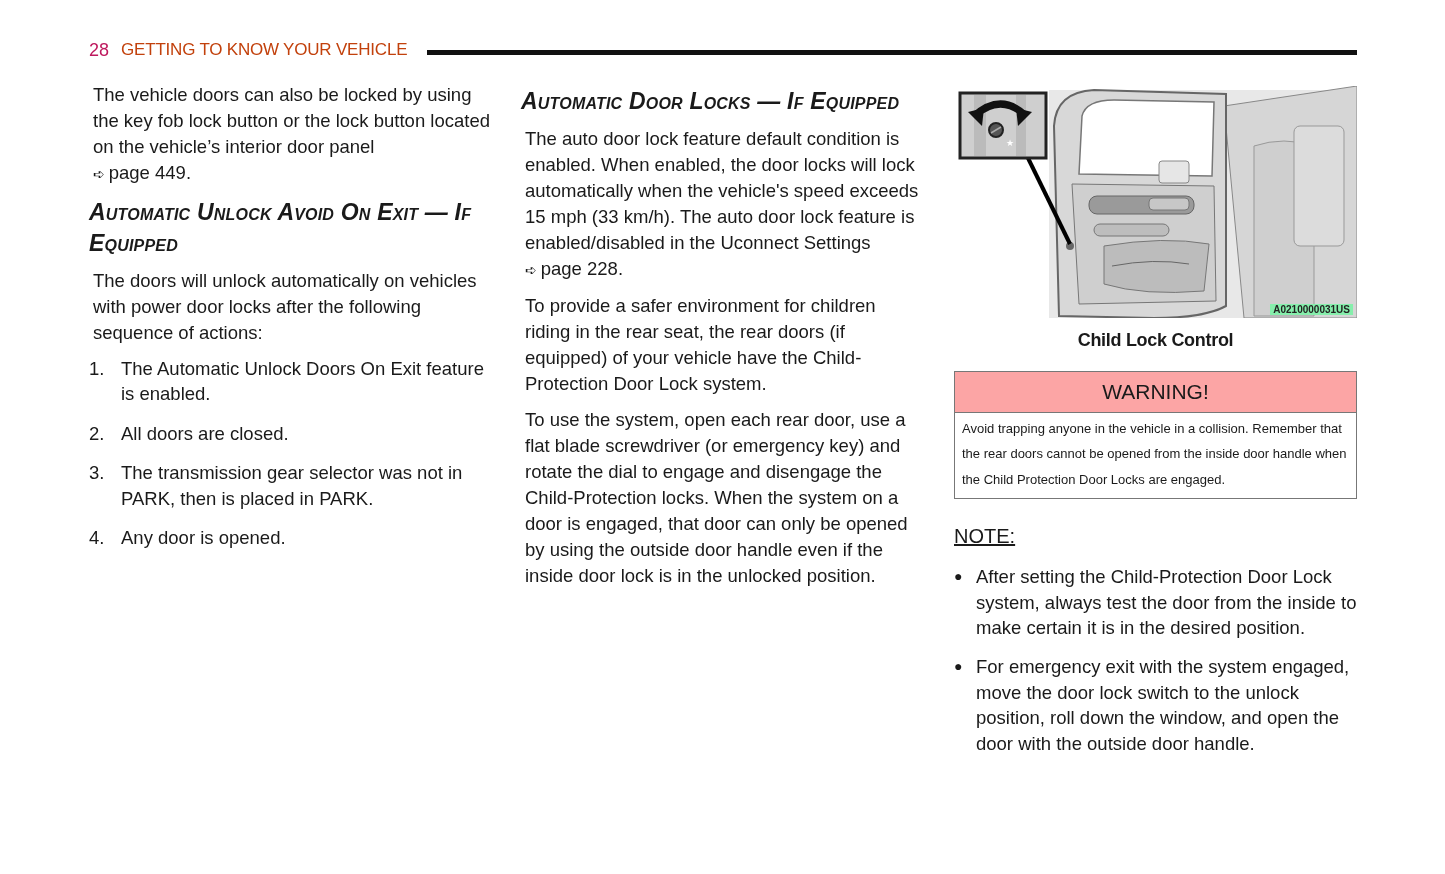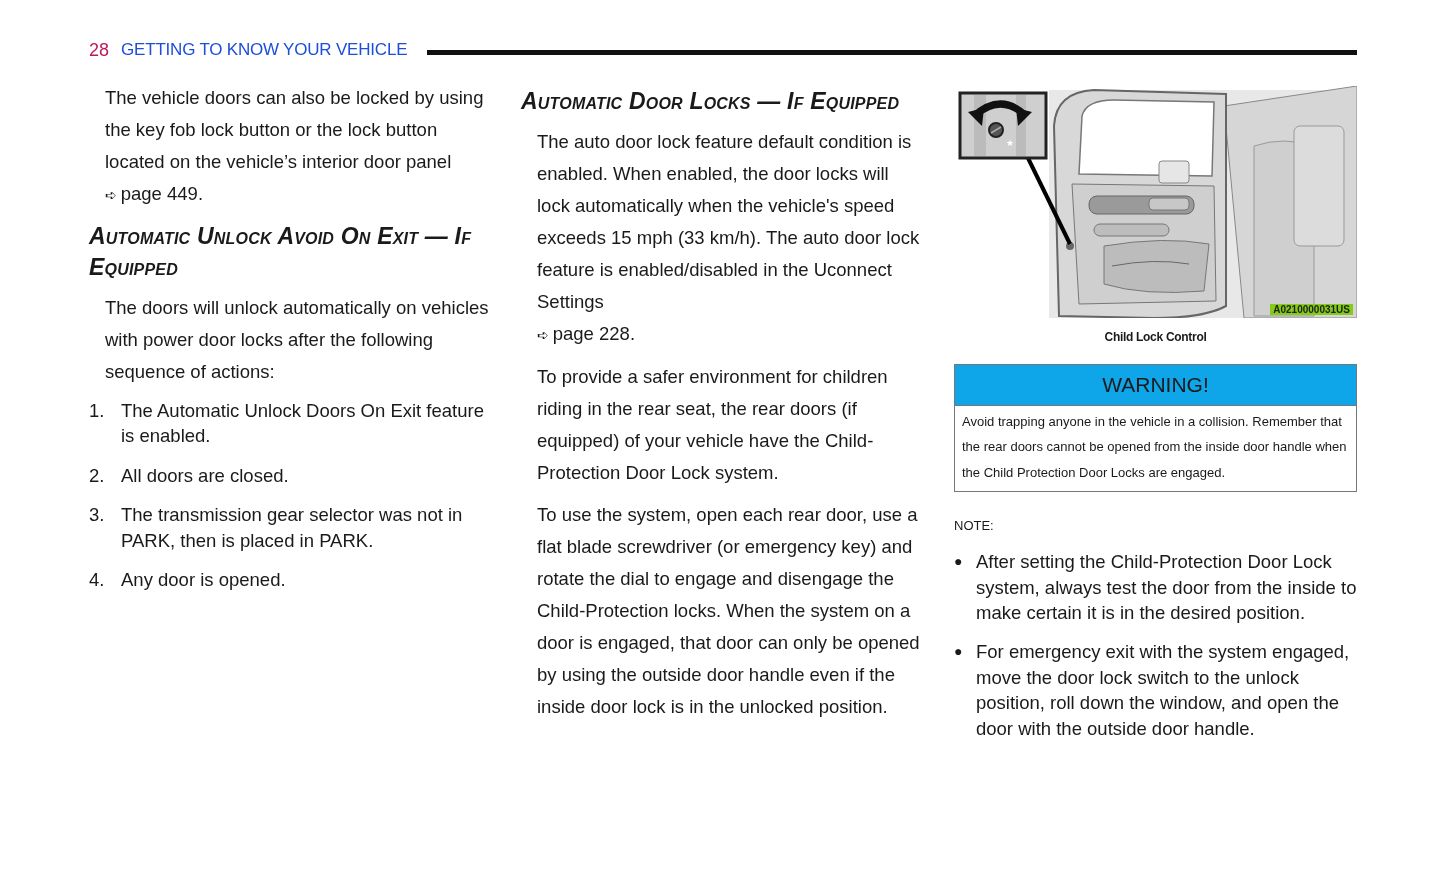--- a/index.html
+++ b/index.html
@@ -2,49 +2,49 @@
 <html><head>
 <meta charset="utf-8">
 <style>
   html, body { margin: 0; padding: 0; background: #ffffff; }
   body {
     width: 1445px; height: 874px; position: relative; overflow: hidden;
     font-family: "Liberation Sans", sans-serif; color: #1a1a1a;
   }
   .header { position: absolute; left: 89px; top: 38px; width: 1268px; height: 24px; display: flex; align-items: center; }
   .page-num { font-size: 18px; color: #be185d; margin-right: 12px; }
-  .section-title { font-size: 17px; color: #1d4ed8; letter-spacing: -0.2px; text-align: center; }
+  .section-title { font-size: 17px; color: #c2410c; letter-spacing: -0.2px; text-align: center; }
   .header-rule { flex: 1; height: 5px; background: #111; margin-left: 20px; margin-top: 4px; }
 
   .col { position: absolute; top: 82px; }
   .col1 { left: 89px; width: 405px; }
   .col2 { left: 521px; width: 405px; }
   .col3 { left: 954px; width: 403px; }
 
-  p { margin: 0 0 10px 16px; font-size: 18.5px; line-height: 32px; }
+  p { margin: 0 0 10px 4px; font-size: 18.5px; line-height: 26px; }
   h2 {
     margin: 4px 0 9px 0; font-size: 23px; line-height: 31px; font-weight: bold;
     font-variant: small-caps; letter-spacing: 0.2px; font-style: italic;
   }
   .xref { display: inline-block; font-size: 14px; margin-right: 4px; }
   ol { margin: 0; padding: 0; list-style: none; }
   ol li { display: flex; font-size: 18.5px; line-height: 25.4px; margin-bottom: 14px; }
   ol li .num { width: 32px; flex: none; }
   ul { margin: 0; padding: 0; list-style: none; }
   ul li { display: flex; font-size: 18.5px; line-height: 25.4px; margin-bottom: 14px; }
   ul li .bullet { width: 22px; flex: none; font-size: 14px; line-height: 25px; }
 
   .figure { position: relative; width: 403px; height: 232px; margin-top: 4px; }
-  .fig-caption { text-align: center; font-weight: bold; font-size: 12px; margin: 12px 0 20px 0; letter-spacing: -0.3px; }
-  .fig-code { position: absolute; right: 4px; bottom: 3px; font-size: 10px; font-weight: bold; background: #84cc16; padding: 0 3px; color: #222; }
+  .fig-caption { text-align: center; font-weight: bold; font-size: 18px; margin: 12px 0 20px 0; letter-spacing: -0.3px; }
+  .fig-code { position: absolute; right: 4px; bottom: 3px; font-size: 10px; font-weight: bold; background: #86efac; padding: 0 3px; color: #222; }
 
   .warning { border: 1.5px solid #777; margin-bottom: 26px; }
-  .warning-head { background: #0ea5e9; text-align: center; font-size: 21px; line-height: 40px; border-bottom: 1.5px solid #777; }
+  .warning-head { background: #fca5a5; text-align: center; font-size: 21px; line-height: 40px; border-bottom: 1.5px solid #777; }
   .warning-body { padding: 3px 8px 6px 7px; font-size: 13px; line-height: 25.4px; }
-  .note-label { font-size: 13px; margin: 0 0 16px 0; }
+  .note-label { font-size: 20px; margin: 0 0 16px 0; text-decoration: underline; }
 </style>
 </head>
 <body>
 
 <div class="header">
   <span class="page-num">28</span>
   <span class="section-title">GETTING TO KNOW YOUR VEHICLE</span>
   <span class="header-rule"></span>
 </div>
 

